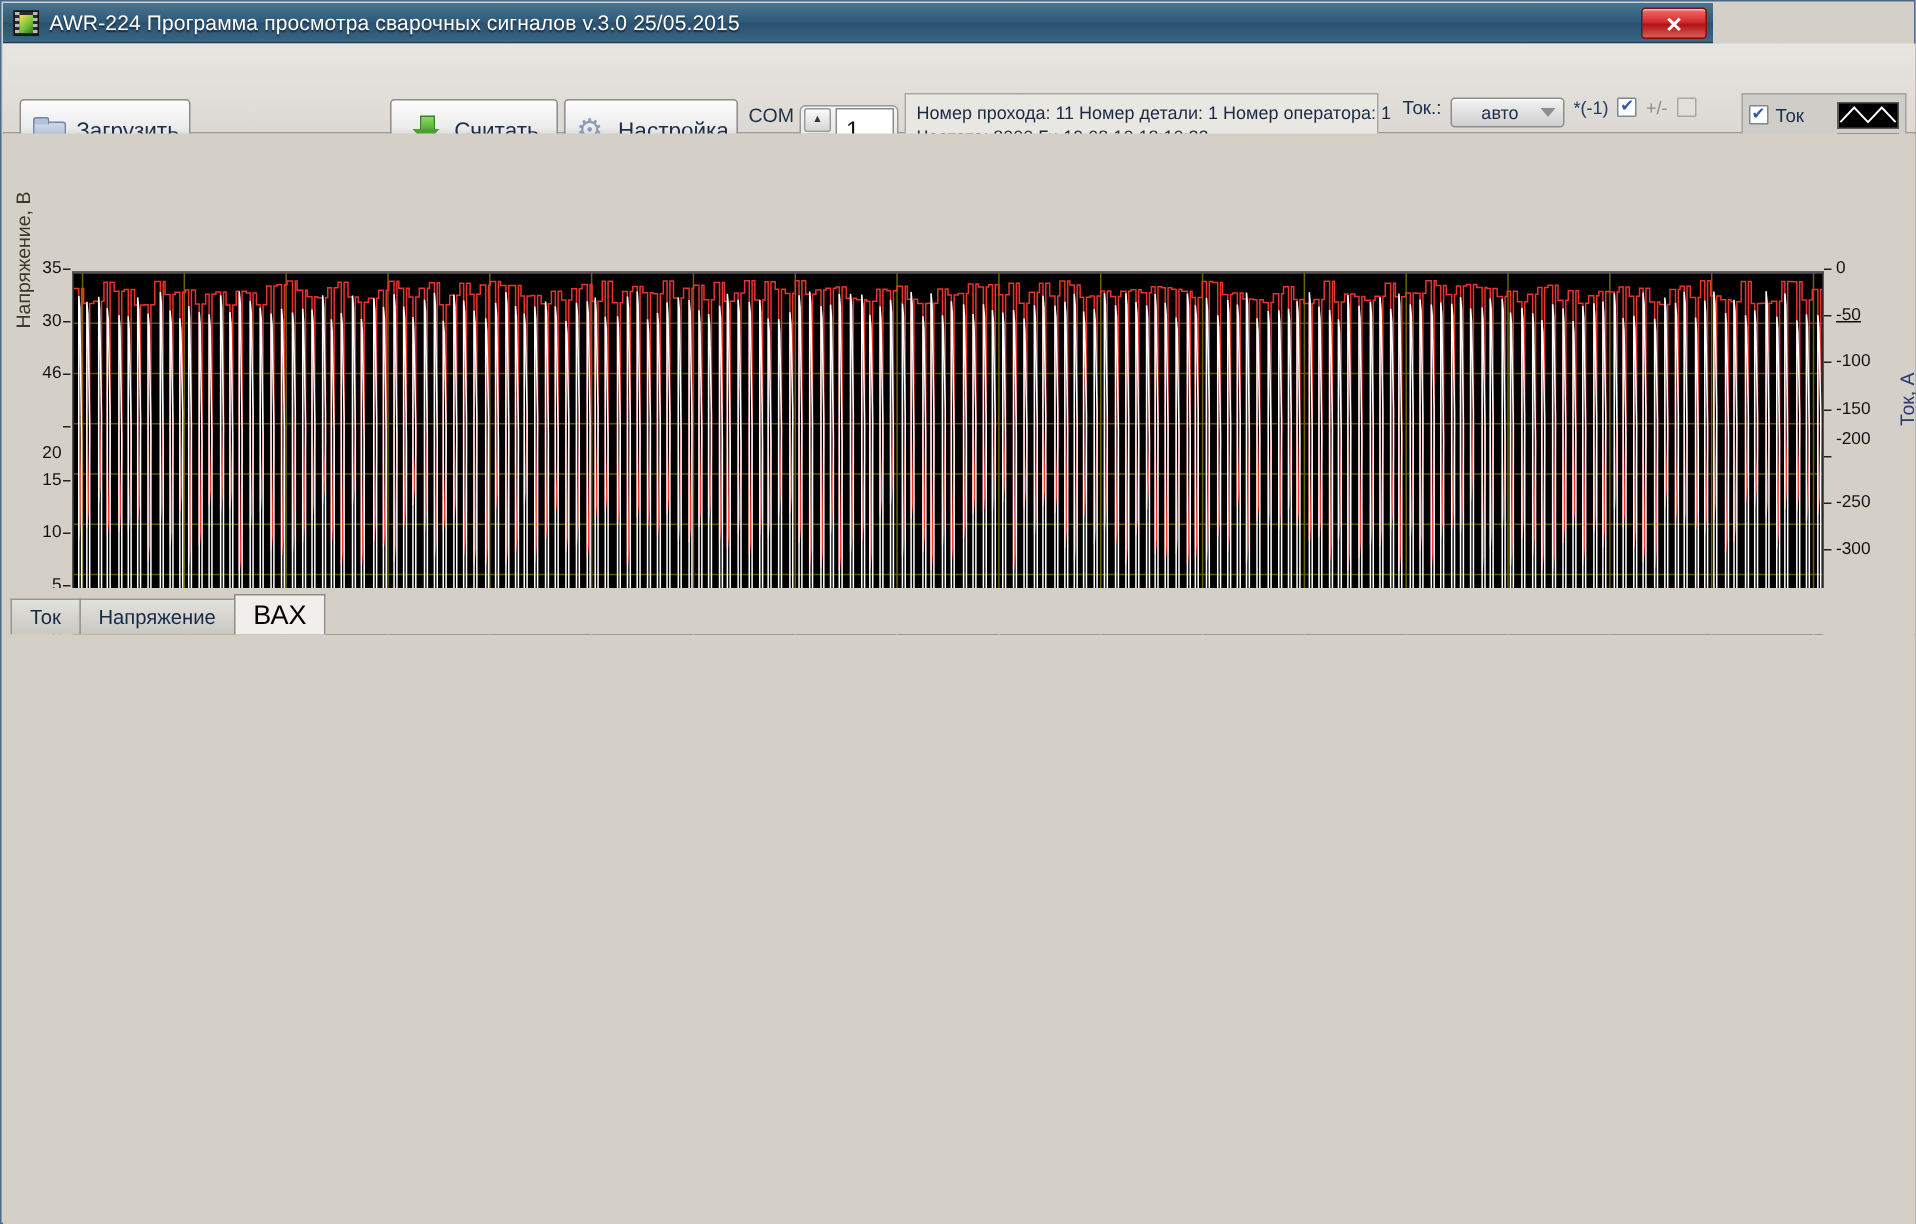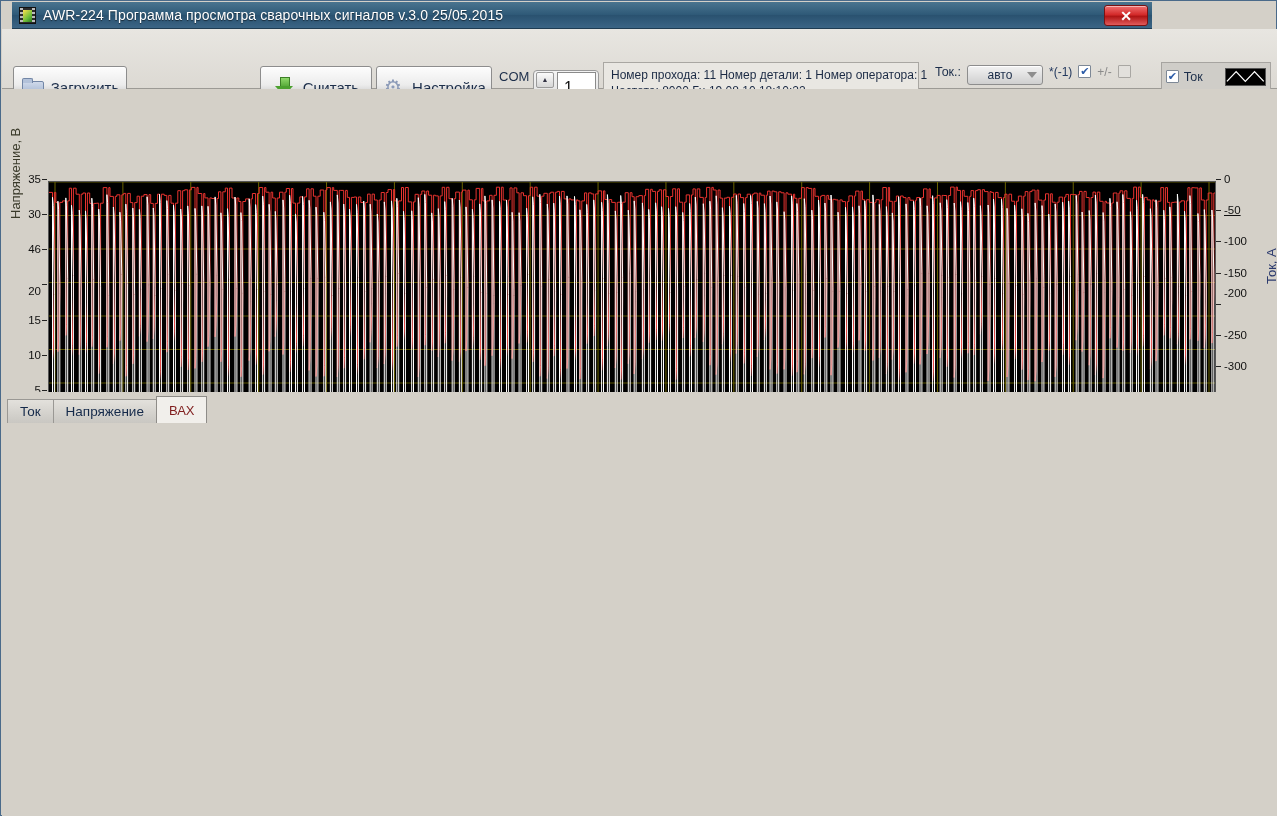--- a/index.html
+++ b/index.html
@@ -15,21 +15,20 @@
     position:absolute; inset:0;
     border:1px solid #4a6a8a;
     background:#d4d0c8;
   }
   
   .titlebar {
     position:absolute; left:1px; top:1px; width:1140px; height:27px;
     background:linear-gradient(180deg,#4a748f 0%,#2f5a78 48%,#2a5270 52%,#3b6585 100%);
     display:flex; align-items:center;
     border-bottom:1px solid #1f3c52;
-    margin-left:10px;
   }
   .tb-icon {
     width:17px; height:17px; margin-left:7px; margin-right:7px;
     background:#2b2b2b; border:1px solid #111; position:relative; flex:none;
   }
   .tb-icon::before{
     content:""; position:absolute; left:3px; top:2px; width:9px; height:12px;
     background:linear-gradient(135deg,#ffe14d,#6fbf3a 60%,#2a7a1f);
   }
   .tb-icon::after{
@@ -220,22 +219,22 @@
   }
   .tabstrip{ position:absolute; left:5px; top:4px; height:27px; display:flex; align-items:flex-end; }
   .tab{
     height:24px; padding:0 12px; font-size:13.5px; color:#152a4a;
     background:linear-gradient(180deg,#e3e1dc,#c9c7c2);
     border:1px solid #9a9894; border-bottom:none;
     display:flex; align-items:center; cursor:pointer;
     margin-right:-1px;
   }
   .tab.active{
-    background:#f1efeb; height:27px; font-size:13px;
-    border-color:#8e8c88; z-index:2; color:#7f1d1d;
+    background:#f1efeb; height:27px; font-size:18px;
+    border-color:#8e8c88; z-index:2; color:#000000;
   }
   .scroll-h{
     position:absolute; left:218px; top:396px; width:520px; height:22px;
     background:#cfcdc8; border:1px solid #9a9894;
     display:flex; align-items:stretch;
   }
   .sc-btn{
     width:20px; background:linear-gradient(180deg,#f2f2f2,#d2d2d2);
     border:1px solid #8f8f8f; display:flex;align-items:center;justify-content:center;
     font-size:8px; color:#222; cursor:pointer; flex:none;
@@ -374,21 +373,21 @@
   <div class="chart-top-wrap">
     <div class="ylab-left">Напряжение, В</div>
     <div class="ylab-right">Ток, A</div>
     <div class="axis-left" id="ax-top-l">
         <div class="tick" style="top: 0px;">35</div>
         <div class="tickmark" style="top: 0px; right: 0px;"></div>
         <div class="tick" style="top: 35.125px;">30</div>
         <div class="tickmark" style="top: 35.125px; right: 0px;"></div>
         <div class="tick" style="top: 70.25px;">46</div>
         <div class="tickmark" style="top: 70.25px; right: 0px;"></div>
-        <div class="tick" style="top: 112px; margin-left: 32px;">20</div>
+        <div class="tick" style="top: 123px; margin-left: 32px;">20</div>
         <div class="tickmark" style="top: 105.375px; right: 0px;"></div>
         <div class="tick" style="top: 140.5px;">15</div>
         <div class="tickmark" style="top: 140.5px; right: 0px;"></div>
         <div class="tick" style="top: 175.625px;">10</div>
         <div class="tickmark" style="top: 175.625px; right: 0px;"></div>
         <div class="tick" style="top: 210.75px;">5</div>
         <div class="tickmark" style="top: 210.75px; right: 0px;"></div>
         <div class="tick" style="top: 245.875px;">0</div>
         <div class="tickmark" style="top: 245.875px; right: 0px;"></div>
         <div class="tick" style="top: 281px;">-5</div>

